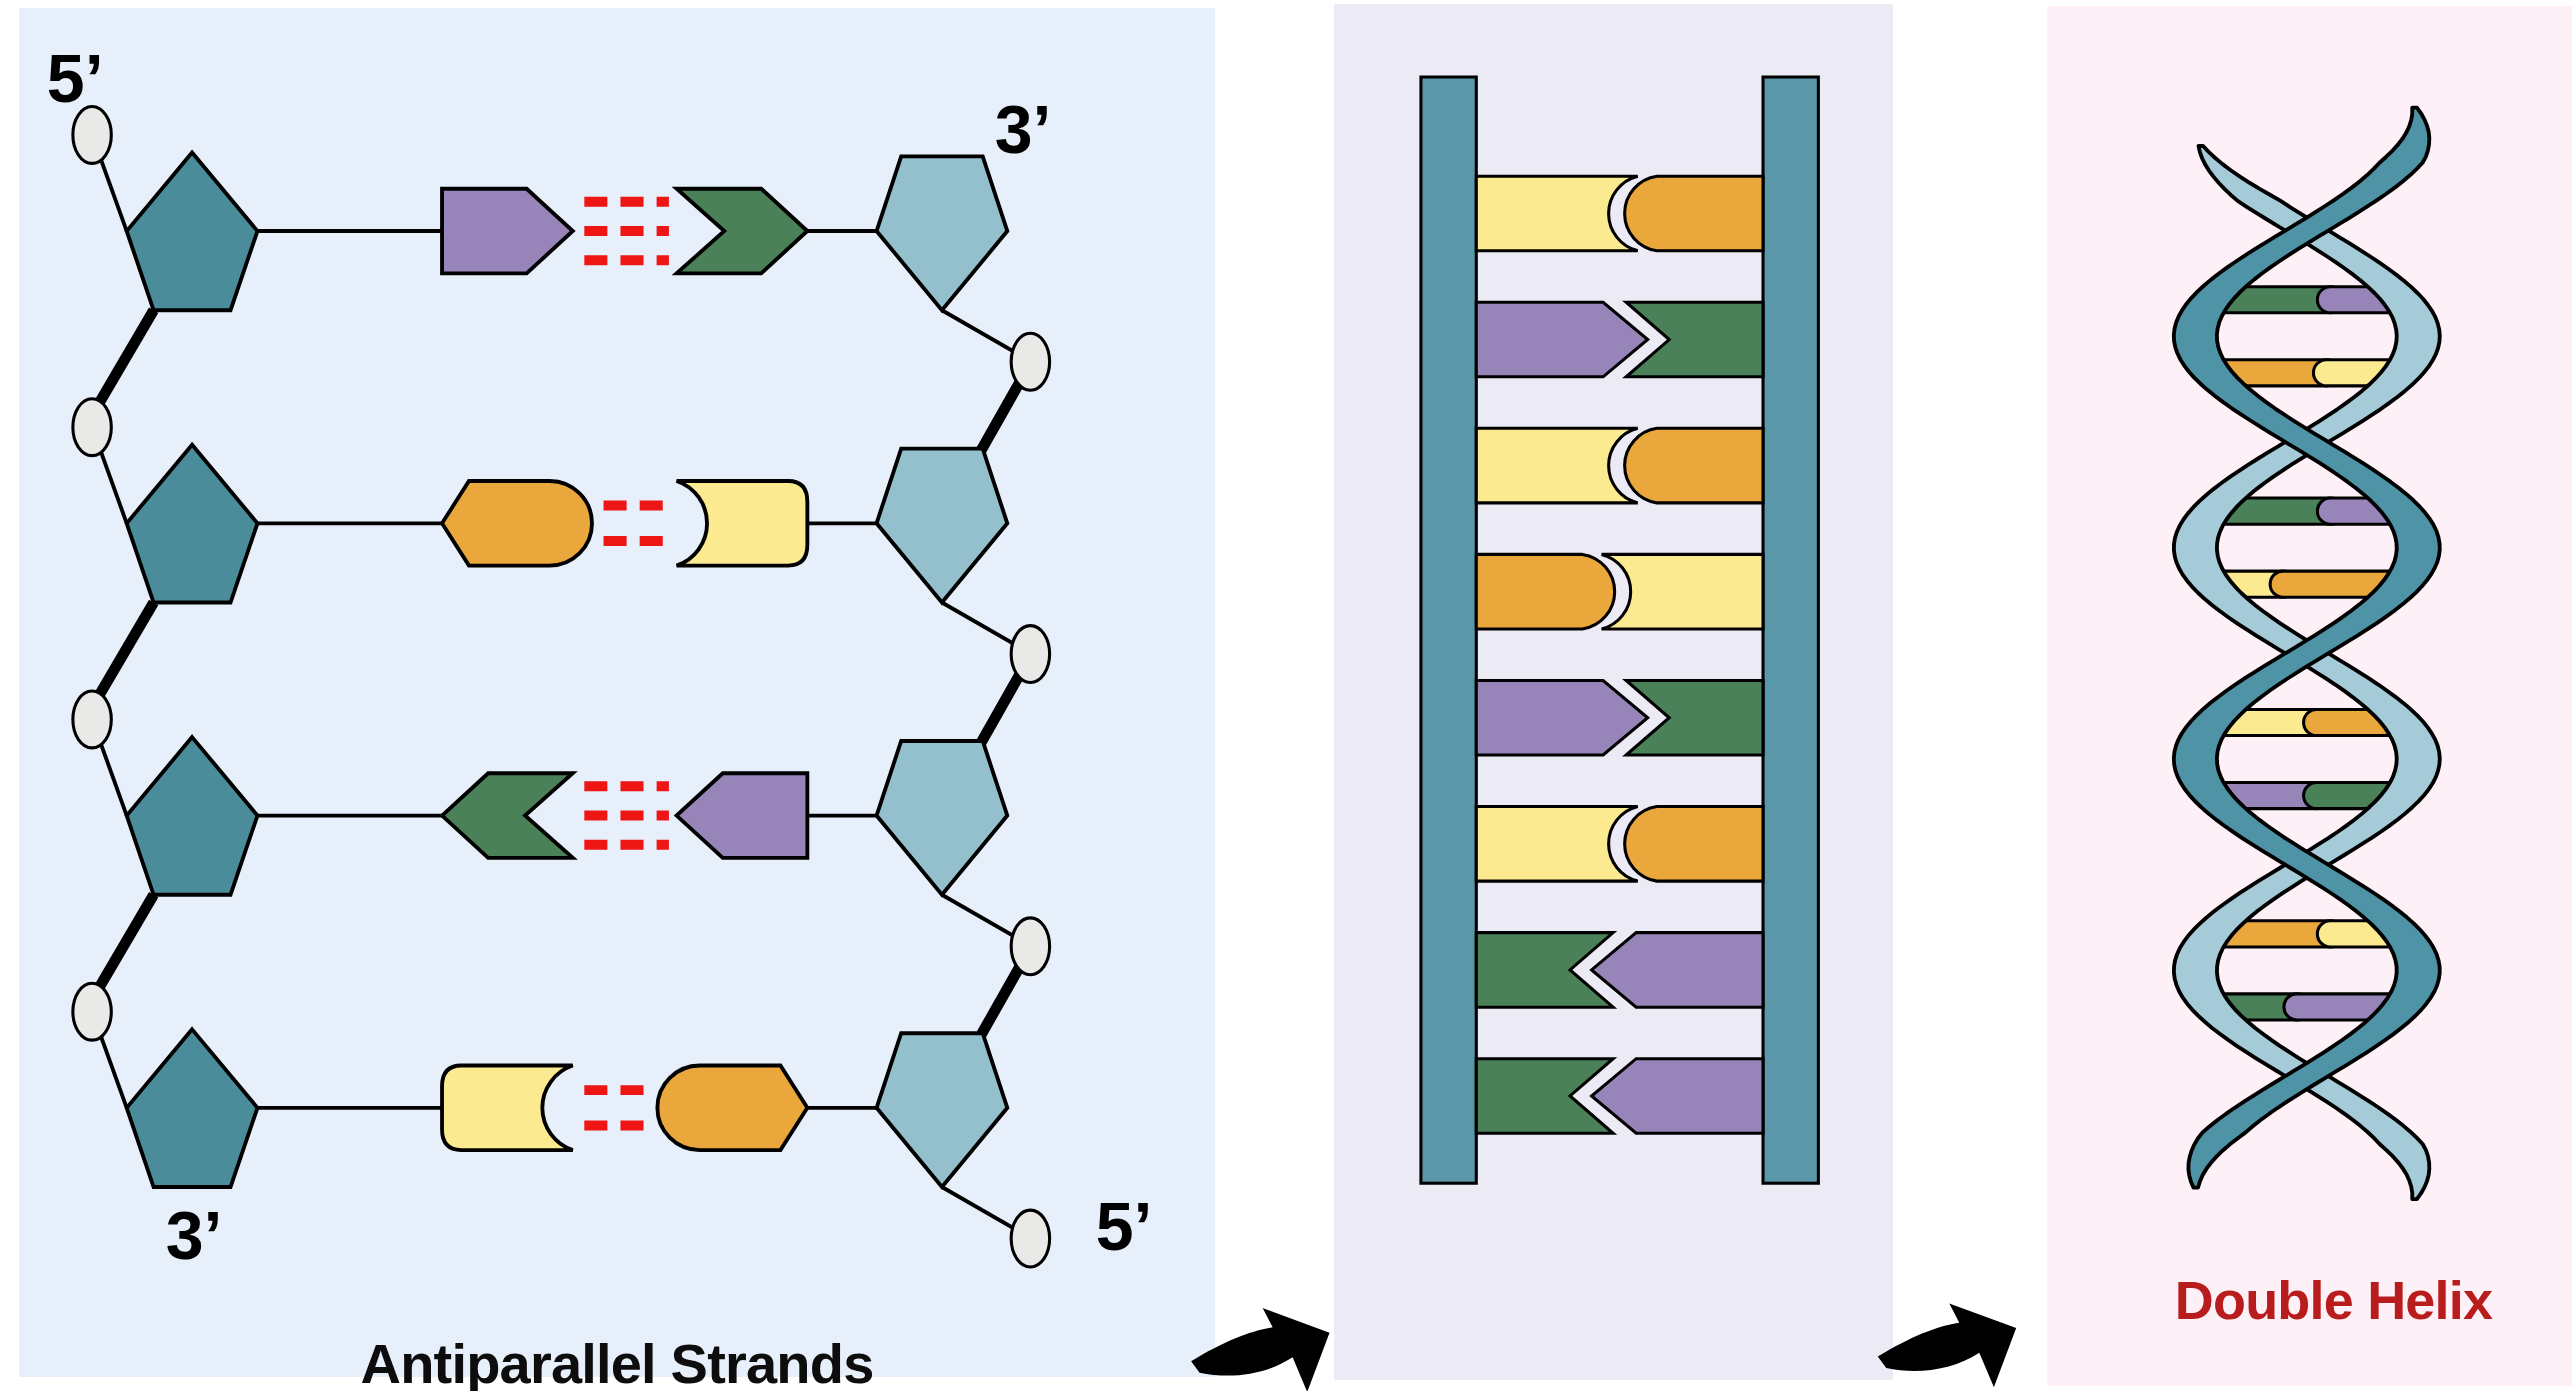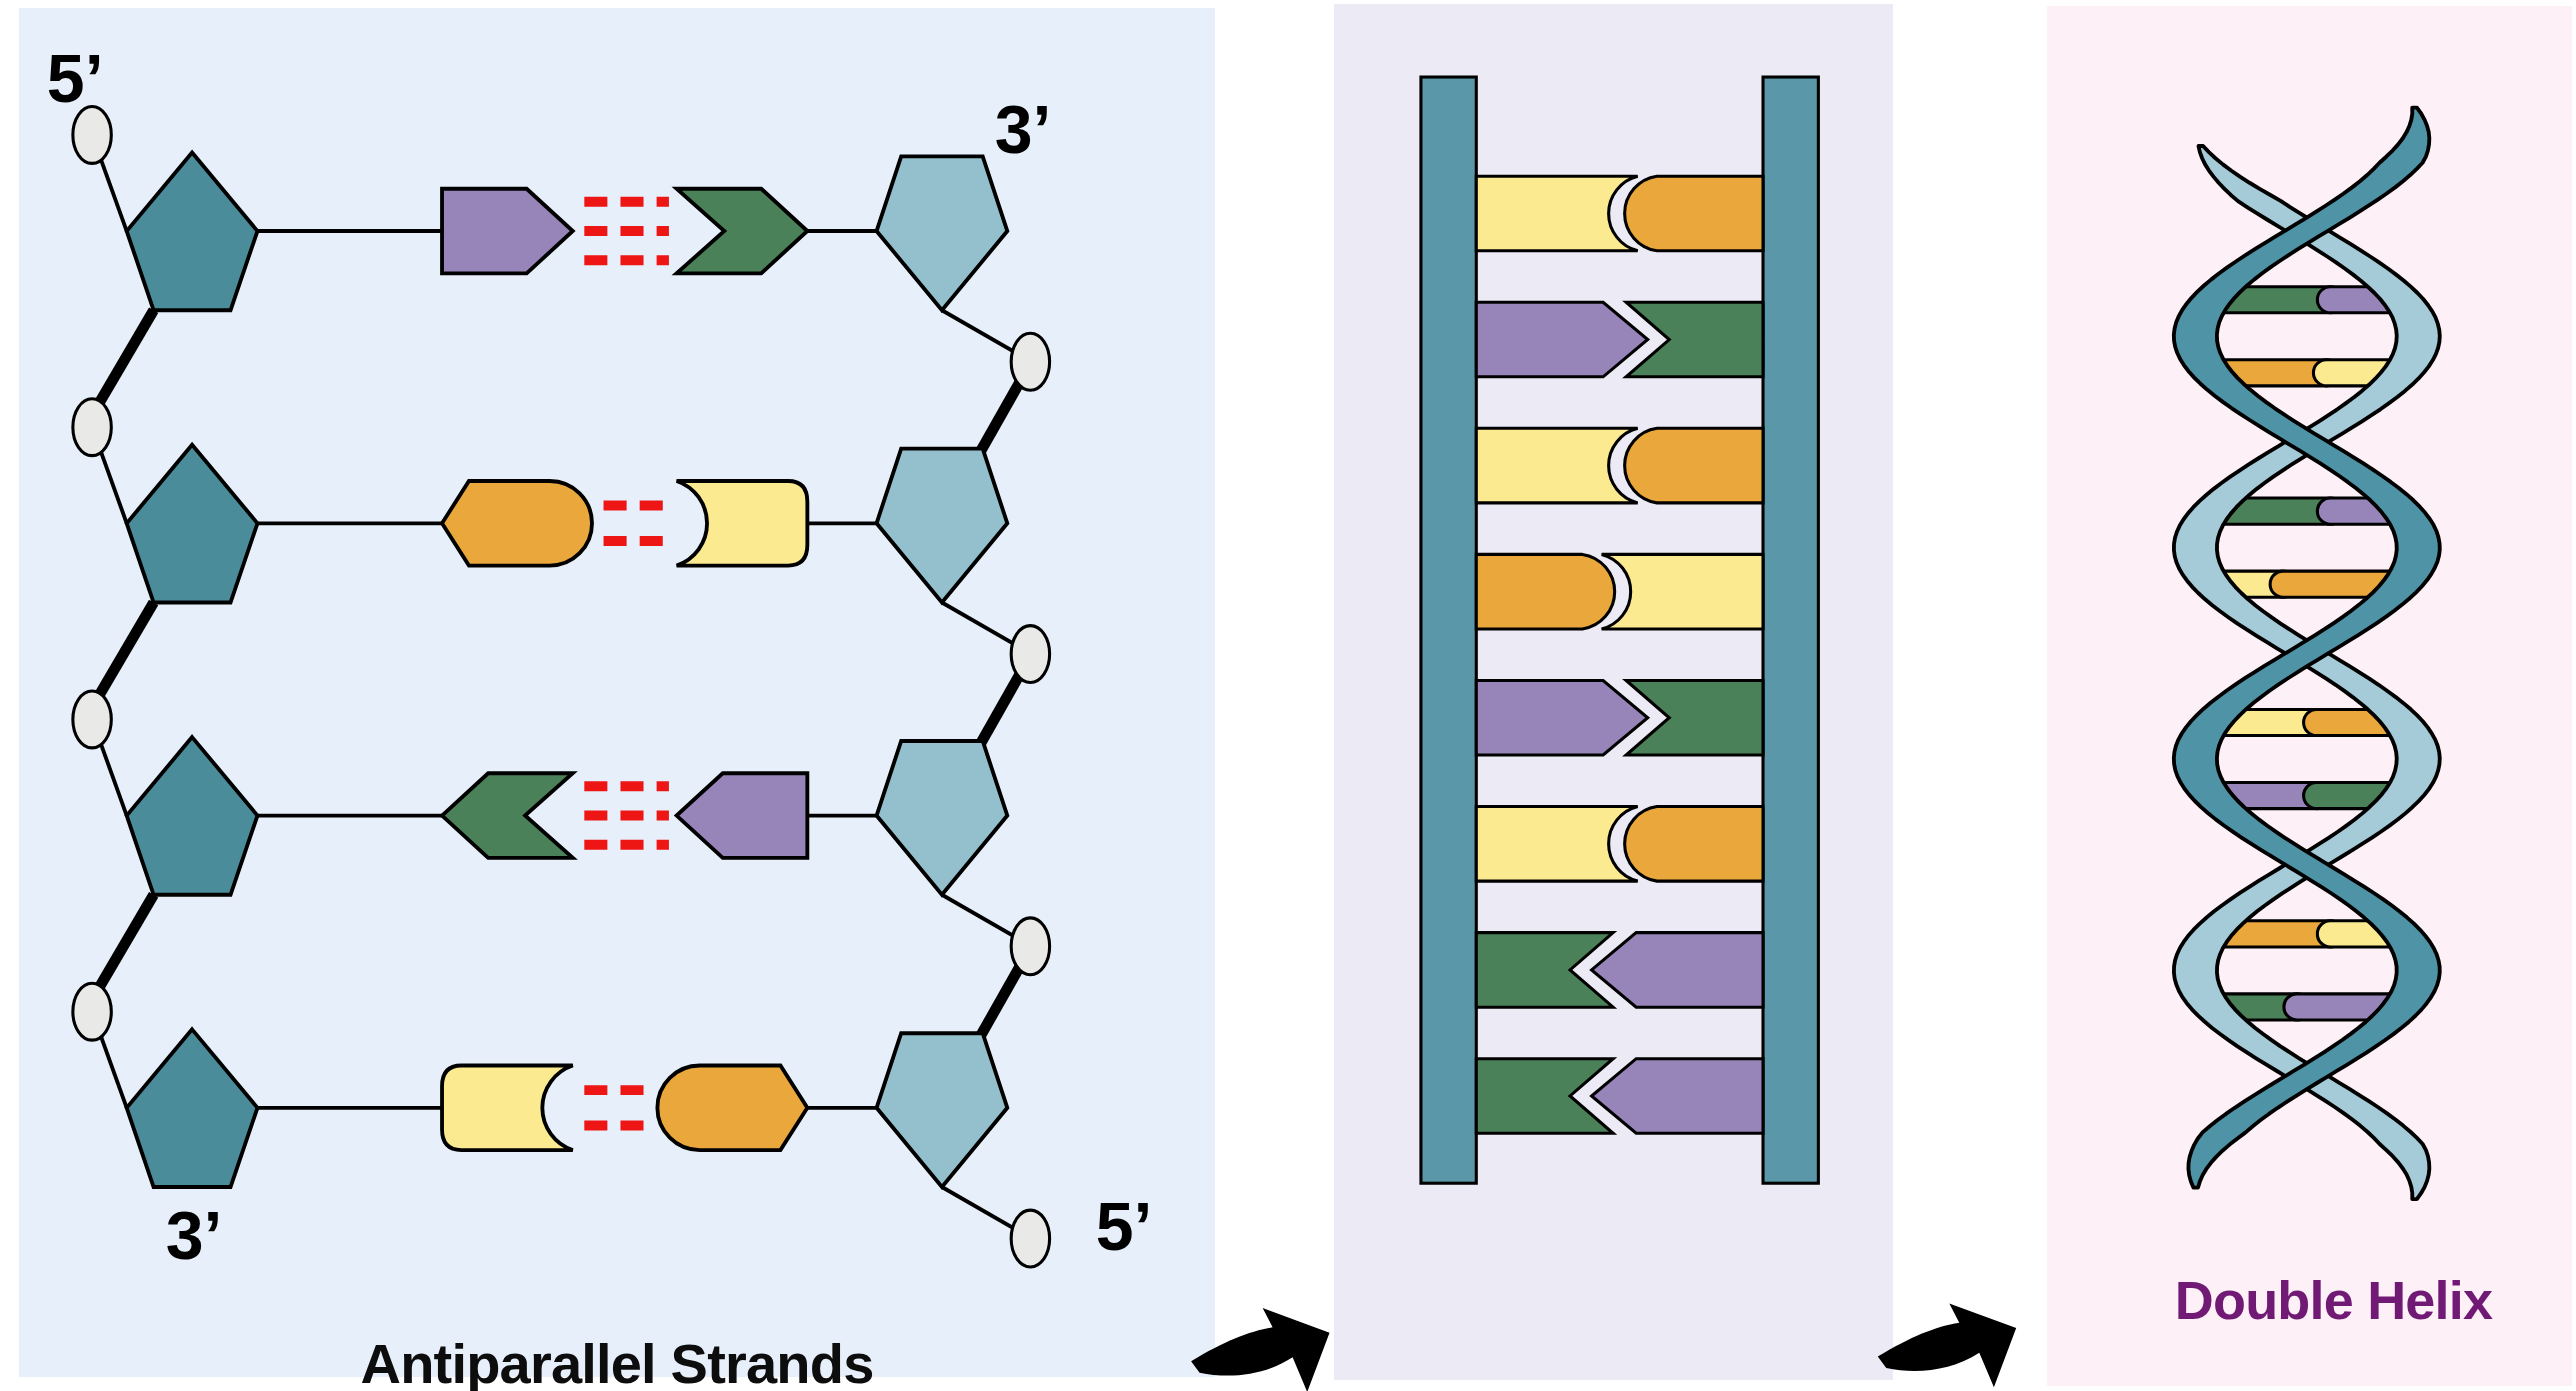--- a/index.html
+++ b/index.html
@@ -131,21 +131,21 @@
         <rect x="333.8" y="915" width="132.2" height="34" rx="17" ry="17" fill="#eaa73b" stroke="#000000" stroke-width="4"></rect>
         <rect x="210" y="1010" width="157.8" height="34" rx="17" ry="17" fill="#9784b8" stroke="#000000" stroke-width="4"></rect>
         <rect x="333.8" y="1010" width="132.2" height="34" rx="17" ry="17" fill="#4b8159" stroke="#000000" stroke-width="4"></rect>
         <rect x="210" y="1190" width="175.72000000000003" height="34" rx="17" ry="17" fill="#eaa73b" stroke="#000000" stroke-width="4"></rect>
         <rect x="351.72" y="1190" width="114.27999999999997" height="34" rx="17" ry="17" fill="#fcea90" stroke="#000000" stroke-width="4"></rect>
         <rect x="210" y="1285" width="132.2" height="34" rx="17" ry="17" fill="#4b8159" stroke="#000000" stroke-width="4"></rect>
         <rect x="308.2" y="1285" width="157.8" height="34" rx="17" ry="17" fill="#9784b8" stroke="#000000" stroke-width="4"></rect>
         <path d="M 197.1,182.0 L 198.9,190.0 L 201.8,197.9 L 205.7,205.9 L 210.7,213.9 L 216.6,221.8 L 223.3,229.8 L 230.9,237.8 L 239.1,245.7 L 248.5,253.7 L 260.7,261.7 L 273.3,269.6 L 286.2,277.6 L 299.3,285.5 L 312.5,293.5 L 325.7,301.5 L 338.7,309.4 L 351.5,317.4 L 364.0,325.4 L 376.0,333.3 L 387.4,341.3 L 398.2,349.3 L 408.3,357.2 L 417.6,365.2 L 426.0,373.2 L 433.4,381.1 L 439.8,389.1 L 445.2,397.1 L 449.4,405.0 L 452.4,413.0 L 454.3,421.0 L 455.0,428.9 L 454.5,436.9 L 452.8,444.8 L 449.9,452.8 L 445.8,460.8 L 440.7,468.7 L 434.4,476.7 L 427.1,484.7 L 418.9,492.6 L 409.7,500.6 L 399.8,508.6 L 389.0,516.5 L 377.7,524.5 L 365.7,532.5 L 353.3,540.4 L 340.6,548.4 L 327.6,556.4 L 314.4,564.3 L 301.2,572.3 L 288.1,580.3 L 275.2,588.2 L 262.5,596.2 L 250.3,604.2 L 238.5,612.1 L 227.4,620.1 L 216.9,628.0 L 207.2,636.0 L 198.3,644.0 L 190.4,651.9 L 183.4,659.9 L 177.5,667.9 L 172.7,675.8 L 169.0,683.8 L 166.5,691.8 L 165.2,699.7 L 165.1,707.7 L 166.2,715.7 L 168.4,723.6 L 171.9,731.6 L 176.5,739.6 L 182.2,747.5 L 188.9,755.5 L 196.7,763.5 L 205.3,771.4 L 214.9,779.4 L 225.2,787.3 L 236.3,795.3 L 247.9,803.3 L 260.1,811.2 L 272.7,819.2 L 285.6,827.2 L 298.6,835.1 L 311.8,843.1 L 325.0,851.1 L 338.0,859.0 L 350.9,867.0 L 363.3,875.0 L 375.4,882.9 L 386.8,890.9 L 397.7,898.9 L 407.8,906.8 L 417.2,914.8 L 425.6,922.8 L 433.1,930.7 L 439.5,938.7 L 444.9,946.7 L 449.2,954.6 L 452.3,962.6 L 454.2,970.5 L 455.0,978.5 L 454.5,986.5 L 452.9,994.4 L 450.1,1002.4 L 446.1,1010.4 L 441.0,1018.3 L 434.8,1026.3 L 427.5,1034.3 L 419.3,1042.2 L 410.2,1050.2 L 400.3,1058.2 L 389.6,1066.1 L 378.3,1074.1 L 366.4,1082.1 L 354.0,1090.0 L 341.2,1098.0 L 328.2,1106.0 L 315.1,1113.9 L 301.9,1121.9 L 288.8,1129.8 L 275.8,1137.8 L 263.2,1145.8 L 250.9,1153.7 L 239.1,1161.7 L 227.9,1169.7 L 217.4,1177.6 L 207.6,1185.6 L 198.7,1193.6 L 190.7,1201.5 L 183.7,1209.5 L 177.8,1217.5 L 172.9,1225.4 L 169.2,1233.4 L 166.6,1241.4 L 165.3,1249.3 L 165.1,1257.3 L 166.1,1265.3 L 168.3,1273.2 L 171.7,1281.2 L 176.2,1289.2 L 181.8,1297.1 L 188.5,1305.1 L 196.2,1313.0 L 204.9,1321.0 L 214.4,1329.0 L 224.7,1336.9 L 235.7,1344.9 L 247.3,1352.9 L 259.5,1360.8 L 272.0,1368.8 L 284.9,1376.8 L 298.0,1384.7 L 311.2,1392.7 L 324.3,1400.7 L 337.4,1408.6 L 350.2,1416.6 L 362.7,1424.6 L 374.8,1432.5 L 386.3,1440.5 L 397.2,1448.5 L 407.3,1456.4 L 416.7,1464.4 L 425.2,1472.3 L 432.7,1480.3 L 441.5,1488.3 L 449.7,1496.2 L 456.9,1504.2 L 462.9,1512.2 L 467.8,1520.1 L 471.4,1528.1 L 473.9,1536.1 L 475.2,1544.0 L 475.2,1552.0 L 481.2,1552.0 L 486.9,1544.0 L 491.3,1536.1 L 494.5,1528.1 L 496.6,1520.1 L 497.4,1512.2 L 497.1,1504.2 L 495.6,1496.2 L 493.0,1488.3 L 488.7,1480.3 L 481.2,1472.3 L 472.7,1464.4 L 463.3,1456.4 L 453.2,1448.5 L 442.3,1440.5 L 430.8,1432.5 L 418.7,1424.6 L 406.2,1416.6 L 393.4,1408.6 L 380.3,1400.7 L 367.2,1392.7 L 354.0,1384.7 L 340.9,1376.8 L 328.0,1368.8 L 315.5,1360.8 L 303.3,1352.9 L 291.7,1344.9 L 280.7,1336.9 L 270.4,1329.0 L 260.9,1321.0 L 252.2,1313.0 L 244.5,1305.1 L 237.8,1297.1 L 232.2,1289.2 L 227.7,1281.2 L 224.3,1273.2 L 222.1,1265.3 L 221.1,1257.3 L 221.3,1249.3 L 222.6,1241.4 L 225.2,1233.4 L 228.9,1225.4 L 233.8,1217.5 L 239.7,1209.5 L 246.7,1201.5 L 254.7,1193.6 L 263.6,1185.6 L 273.4,1177.6 L 283.9,1169.7 L 295.1,1161.7 L 306.9,1153.7 L 319.2,1145.8 L 331.8,1137.8 L 344.8,1129.8 L 357.9,1121.9 L 371.1,1113.9 L 384.2,1106.0 L 397.2,1098.0 L 410.0,1090.0 L 422.4,1082.1 L 434.3,1074.1 L 445.6,1066.1 L 456.3,1058.2 L 466.2,1050.2 L 475.3,1042.2 L 483.5,1034.3 L 490.8,1026.3 L 497.0,1018.3 L 502.1,1010.4 L 506.1,1002.4 L 508.9,994.4 L 510.5,986.5 L 511.0,978.5 L 510.2,970.5 L 508.3,962.6 L 505.2,954.6 L 500.9,946.7 L 495.5,938.7 L 489.1,930.7 L 481.6,922.8 L 473.2,914.8 L 463.8,906.8 L 453.7,898.9 L 442.8,890.9 L 431.4,882.9 L 419.3,875.0 L 406.9,867.0 L 394.0,859.0 L 381.0,851.1 L 367.8,843.1 L 354.6,835.1 L 341.6,827.2 L 328.7,819.2 L 316.1,811.2 L 303.9,803.3 L 292.3,795.3 L 281.2,787.3 L 270.9,779.4 L 261.3,771.4 L 252.7,763.5 L 244.9,755.5 L 238.2,747.5 L 232.5,739.6 L 227.9,731.6 L 224.4,723.6 L 222.2,715.7 L 221.1,707.7 L 221.2,699.7 L 222.5,691.8 L 225.0,683.8 L 228.7,675.8 L 233.5,667.9 L 239.4,659.9 L 246.4,651.9 L 254.3,644.0 L 263.2,636.0 L 272.9,628.0 L 283.4,620.1 L 294.5,612.1 L 306.3,604.2 L 318.5,596.2 L 331.2,588.2 L 344.1,580.3 L 357.2,572.3 L 370.4,564.3 L 383.6,556.4 L 396.6,548.4 L 409.3,540.4 L 421.7,532.5 L 433.7,524.5 L 445.0,516.5 L 455.8,508.6 L 465.7,500.6 L 474.9,492.6 L 483.1,484.7 L 490.4,476.7 L 496.7,468.7 L 501.8,460.8 L 505.9,452.8 L 508.8,444.8 L 510.5,436.9 L 511.0,428.9 L 510.3,421.0 L 508.4,413.0 L 505.4,405.0 L 501.2,397.1 L 495.8,389.1 L 489.4,381.1 L 482.0,373.2 L 473.6,365.2 L 464.3,357.2 L 454.2,349.3 L 443.4,341.3 L 432.0,333.3 L 420.0,325.4 L 407.5,317.4 L 394.7,309.4 L 381.7,301.5 L 368.5,293.5 L 355.3,285.5 L 342.2,277.6 L 329.3,269.6 L 316.7,261.7 L 304.5,253.7 L 290.6,245.7 L 276.7,237.8 L 263.5,229.8 L 251.0,221.8 L 239.5,213.9 L 228.8,205.9 L 219.2,197.9 L 210.6,190.0 L 203.1,182.0 Z" fill="#a5cbd8" stroke="#000000" stroke-width="5" stroke-linejoin="round"></path>
         <path d="M 475.2,132.0 L 475.2,140.0 L 473.9,148.0 L 471.4,155.9 L 467.8,163.9 L 462.9,171.9 L 456.8,179.9 L 449.6,187.9 L 441.3,195.9 L 432.6,203.8 L 425.0,211.8 L 416.5,219.8 L 407.1,227.8 L 396.9,235.8 L 385.9,243.8 L 374.4,251.7 L 362.3,259.7 L 349.7,267.7 L 336.9,275.7 L 323.8,283.7 L 310.6,291.7 L 297.4,299.6 L 284.3,307.6 L 271.4,315.6 L 258.8,323.6 L 246.7,331.6 L 235.0,339.6 L 224.0,347.5 L 213.8,355.5 L 204.3,363.5 L 195.7,371.5 L 188.0,379.5 L 181.4,387.5 L 175.8,395.4 L 171.4,403.4 L 168.1,411.4 L 166.0,419.4 L 165.0,427.4 L 165.3,435.4 L 166.8,443.3 L 169.5,451.3 L 173.3,459.3 L 178.3,467.3 L 184.4,475.3 L 191.5,483.3 L 199.6,491.2 L 208.6,499.2 L 218.5,507.2 L 229.1,515.2 L 240.4,523.2 L 252.3,531.1 L 264.6,539.1 L 277.3,547.1 L 290.3,555.1 L 303.5,563.1 L 316.7,571.1 L 329.9,579.0 L 342.9,587.0 L 355.6,595.0 L 368.0,603.0 L 379.8,611.0 L 391.1,619.0 L 401.7,626.9 L 411.6,634.9 L 420.6,642.9 L 428.6,650.9 L 435.7,658.9 L 441.8,666.9 L 446.8,674.8 L 450.6,682.8 L 453.2,690.8 L 454.7,698.8 L 455.0,706.8 L 454.0,714.8 L 451.9,722.7 L 448.5,730.7 L 444.1,738.7 L 438.5,746.7 L 431.8,754.7 L 424.2,762.7 L 415.5,770.6 L 406.1,778.6 L 395.8,786.6 L 384.8,794.6 L 373.1,802.6 L 361.0,810.6 L 348.4,818.5 L 335.5,826.5 L 322.4,834.5 L 309.2,842.5 L 296.0,850.5 L 282.9,858.4 L 270.1,866.4 L 257.5,874.4 L 245.4,882.4 L 233.9,890.4 L 223.0,898.4 L 212.8,906.3 L 203.4,914.3 L 194.9,922.3 L 187.3,930.3 L 180.8,938.3 L 175.3,946.3 L 171.0,954.2 L 167.8,962.2 L 165.8,970.2 L 165.0,978.2 L 165.4,986.2 L 167.0,994.2 L 169.8,1002.1 L 173.8,1010.1 L 178.9,1018.1 L 185.1,1026.1 L 192.3,1034.1 L 200.5,1042.1 L 209.6,1050.0 L 219.5,1058.0 L 230.2,1066.0 L 241.6,1074.0 L 253.5,1082.0 L 265.9,1090.0 L 278.7,1097.9 L 291.7,1105.9 L 304.9,1113.9 L 318.1,1121.9 L 331.2,1129.9 L 344.2,1137.9 L 356.9,1145.8 L 369.2,1153.8 L 381.0,1161.8 L 392.2,1169.8 L 402.8,1177.8 L 412.5,1185.8 L 421.4,1193.7 L 429.4,1201.7 L 436.4,1209.7 L 442.4,1217.7 L 447.2,1225.7 L 450.9,1233.6 L 453.4,1241.6 L 454.8,1249.6 L 454.9,1257.6 L 453.8,1265.6 L 451.6,1273.6 L 448.1,1281.5 L 443.5,1289.5 L 437.8,1297.5 L 431.1,1305.5 L 423.3,1313.5 L 414.6,1321.5 L 405.0,1329.4 L 394.7,1337.4 L 383.6,1345.4 L 371.9,1353.4 L 359.7,1361.4 L 347.1,1369.4 L 334.2,1377.3 L 321.0,1385.3 L 307.8,1393.3 L 294.6,1401.3 L 281.6,1409.3 L 268.7,1417.3 L 256.3,1425.2 L 244.2,1433.2 L 232.7,1441.2 L 221.9,1449.2 L 211.7,1457.2 L 202.4,1465.2 L 196.2,1473.1 L 191.6,1481.1 L 188.1,1489.1 L 185.6,1497.1 L 184.2,1505.1 L 184.0,1513.1 L 185.0,1521.0 L 187.2,1529.0 L 190.5,1537.0 L 196.5,1537.0 L 198.9,1529.0 L 202.4,1521.0 L 207.1,1513.1 L 213.0,1505.1 L 220.1,1497.1 L 228.3,1489.1 L 237.5,1481.1 L 247.8,1473.1 L 258.4,1465.2 L 267.7,1457.2 L 277.9,1449.2 L 288.7,1441.2 L 300.2,1433.2 L 312.3,1425.2 L 324.7,1417.3 L 337.6,1409.3 L 350.6,1401.3 L 363.8,1393.3 L 377.0,1385.3 L 390.2,1377.3 L 403.1,1369.4 L 415.7,1361.4 L 427.9,1353.4 L 439.6,1345.4 L 450.7,1337.4 L 461.0,1329.4 L 470.6,1321.5 L 479.3,1313.5 L 487.1,1305.5 L 493.8,1297.5 L 499.5,1289.5 L 504.1,1281.5 L 507.6,1273.6 L 509.8,1265.6 L 510.9,1257.6 L 510.8,1249.6 L 509.4,1241.6 L 506.9,1233.6 L 503.2,1225.7 L 498.4,1217.7 L 492.4,1209.7 L 485.4,1201.7 L 477.4,1193.7 L 468.5,1185.8 L 458.8,1177.8 L 448.2,1169.8 L 437.0,1161.8 L 425.2,1153.8 L 412.9,1145.8 L 400.2,1137.9 L 387.2,1129.9 L 374.1,1121.9 L 360.9,1113.9 L 347.7,1105.9 L 334.7,1097.9 L 321.9,1090.0 L 309.5,1082.0 L 297.6,1074.0 L 286.2,1066.0 L 275.5,1058.0 L 265.6,1050.0 L 256.5,1042.1 L 248.3,1034.1 L 241.1,1026.1 L 234.9,1018.1 L 229.8,1010.1 L 225.8,1002.1 L 223.0,994.2 L 221.4,986.2 L 221.0,978.2 L 221.8,970.2 L 223.8,962.2 L 227.0,954.2 L 231.3,946.3 L 236.8,938.3 L 243.3,930.3 L 250.9,922.3 L 259.4,914.3 L 268.8,906.3 L 279.0,898.4 L 289.9,890.4 L 301.4,882.4 L 313.5,874.4 L 326.1,866.4 L 338.9,858.4 L 352.0,850.5 L 365.2,842.5 L 378.4,834.5 L 391.5,826.5 L 404.4,818.5 L 417.0,810.6 L 429.1,802.6 L 440.8,794.6 L 451.8,786.6 L 462.1,778.6 L 471.5,770.6 L 480.2,762.7 L 487.8,754.7 L 494.5,746.7 L 500.1,738.7 L 504.5,730.7 L 507.9,722.7 L 510.0,714.8 L 511.0,706.8 L 510.7,698.8 L 509.2,690.8 L 506.6,682.8 L 502.8,674.8 L 497.8,666.9 L 491.7,658.9 L 484.6,650.9 L 476.6,642.9 L 467.6,634.9 L 457.7,626.9 L 447.1,619.0 L 435.8,611.0 L 424.0,603.0 L 411.6,595.0 L 398.9,587.0 L 385.9,579.0 L 372.7,571.1 L 359.5,563.1 L 346.3,555.1 L 333.3,547.1 L 320.6,539.1 L 308.3,531.1 L 296.4,523.2 L 285.1,515.2 L 274.5,507.2 L 264.6,499.2 L 255.6,491.2 L 247.5,483.3 L 240.4,475.3 L 234.3,467.3 L 229.3,459.3 L 225.5,451.3 L 222.8,443.3 L 221.3,435.4 L 221.0,427.4 L 222.0,419.4 L 224.1,411.4 L 227.4,403.4 L 231.8,395.4 L 237.4,387.5 L 244.0,379.5 L 251.7,371.5 L 260.3,363.5 L 269.8,355.5 L 280.0,347.5 L 291.0,339.6 L 302.7,331.6 L 314.8,323.6 L 327.4,315.6 L 340.3,307.6 L 353.4,299.6 L 366.6,291.7 L 379.8,283.7 L 392.9,275.7 L 405.7,267.7 L 418.3,259.7 L 430.4,251.7 L 441.9,243.8 L 452.9,235.8 L 463.1,227.8 L 472.5,219.8 L 481.0,211.8 L 488.6,203.8 L 492.9,195.9 L 495.5,187.9 L 497.0,179.9 L 497.4,171.9 L 496.6,163.9 L 494.5,155.9 L 491.3,148.0 L 486.9,140.0 L 481.2,132.0 Z" fill="#4f93a7" stroke="#000000" stroke-width="5" stroke-linejoin="round"></path>
       </svg>
-    <h2 class="title" style="color: #701a75; padding-left: 48px;">Double Helix</h2>
+    <h2 class="title" style="color: #b91c1c; padding-left: 48px;">Double Helix</h2>
   </section>
 
   <svg class="arrows" id="svg-arrows" viewBox="0 0 3350 1810">
       <path d="M 1549,1770 C 1592,1744 1624,1731 1655,1726 L 1642,1701 L 1729,1733 L 1700,1810 L 1681,1765 C 1644,1789 1599,1793 1560,1785 Z" fill="#000000"></path>
       <path d="M 1549,1770 C 1592,1744 1624,1731 1655,1726 L 1642,1701 L 1729,1733 L 1700,1810 L 1681,1765 C 1644,1789 1599,1793 1560,1785 Z" fill="#000000" transform="translate(893,-6)"></path>
     </svg>
 </div>
 
 
 </body></html>

